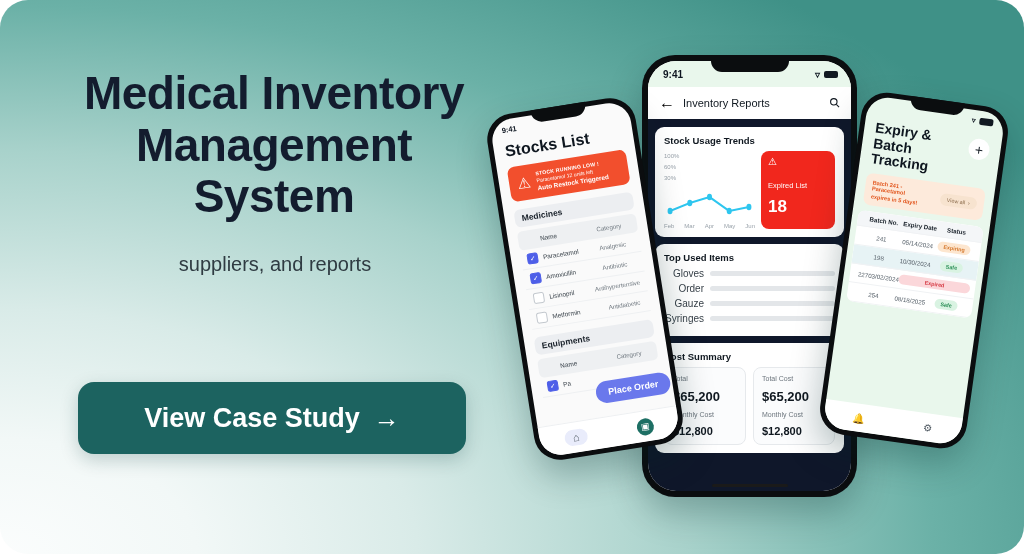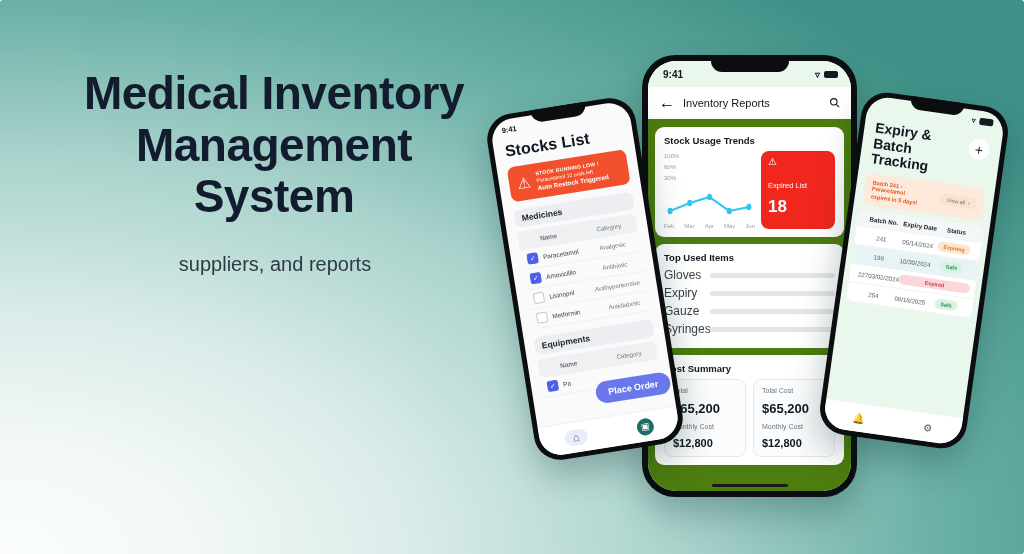--- a/index.html
+++ b/index.html
@@ -1,17 +1,17 @@
 <!DOCTYPE html>
 <html><head>
 <meta charset="utf-8">
 <style>
   html,body{margin:0;padding:0;background:#fff;}
   body{width:1024px;height:554px;overflow:hidden;font-family:"Liberation Sans",sans-serif;}
-  .banner{position:relative;width:1024px;height:554px;border-radius:3px;overflow:hidden;
+  .banner{position:relative;width:1024px;height:554px;border-radius:28px;overflow:hidden;
     background:
       radial-gradient(120% 130% at 0% 100%, #fbfdfd 0%, #f2f8f7 16%, #d9ebe8 34%, #a8d2cb 56%, #6bb1a7 76%, #3f9187 100%),
       linear-gradient(120deg,#cfe3e6 0%,#bfdcdd 25%,#8ec6bf 55%,#429489 100%);
   }
   .left{position:absolute;left:0;top:0;width:520px;height:554px;}
   .h1{position:absolute;left:54px;top:68px;width:440px;text-align:center;
       font-size:46px;line-height:1.12;font-weight:700;color:#131c2e;letter-spacing:-0.5px;}
   .sub{position:absolute;left:40px;top:250px;width:470px;text-align:center;
       font-size:20px;line-height:1.45;color:#2f3b42;}
   .cta{position:absolute;left:78px;top:382px;width:388px;height:72px;border-radius:16px;
@@ -27,33 +27,33 @@
   
   #pC{left:142px;top:55px;width:215px;height:442px;border-radius:33px;}
   #pC .screen{inset:6px;border-radius:28px;}
   #pC .notch{width:78px;height:17px;}
   .statusbar{height:26px;background:#e9f7ec;display:flex;align-items:center;justify-content:space-between;
     padding:0 13px 0 15px;font-size:10px;font-weight:700;color:#0d1520;}
   .sb-r{display:flex;align-items:center;gap:4px;}
   .batt{width:14px;height:7px;background:#121a22;border-radius:2px;}
   .appbar{height:32px;background:#fff;display:flex;align-items:center;gap:8px;padding:0 11px;}
   .appbar .ttl{font-size:11px;font-weight:400;color:#101820;flex:1;}
-  .body{background:#4d7c0f;padding:8px 0 0;height:calc(100% - 58px);overflow:hidden;}
+  .body{background:#0f172a;padding:8px 0 0;height:calc(100% - 58px);overflow:hidden;}
   .card{background:#fff;margin:0 7px 7px;border-radius:9px;padding:8px 9px;}
   .sect{font-size:9.5px;font-weight:700;color:#101820;margin-bottom:5px;}
   .trendrow{display:flex;gap:6px;}
   .chartwrap{flex:1;position:relative;height:78px;}
   .ylab{position:absolute;left:0;top:0;font-size:6px;color:#9aa3ab;line-height:11px;}
   .xax{position:absolute;left:0;right:0;bottom:0;display:flex;justify-content:space-between;font-size:6px;color:#9aa3ab;}
   .expired{width:60px;background:#f1271d;border-radius:8px;padding:6px 7px;color:#fff;position:relative;}
   .expired .warn{font-size:10px;line-height:1;}
   .expired .lbl{font-size:7.5px;margin-top:14px;opacity:.97;}
   .expired .num{font-size:17px;font-weight:700;margin-top:7px;}
   .bar-row{display:flex;align-items:center;gap:6px;margin:4px 0;}
-  .bar-name{font-size:12px;color:#39424a;width:40px;}
+  .bar-name{font-size:10px;color:#39424a;width:40px;text-align:right;}
   .track{flex:1;height:5px;background:#e3e6e9;border-radius:3px;overflow:hidden;}
   .fill{height:100%;background:#18c8f0;border-radius:3px;}
   .costs{display:flex;gap:7px;margin-top:5px;}
   .cbox{flex:1;border:1px solid #e6e9ec;border-radius:8px;padding:7px 8px;background:#fbfcfd;}
   .cbox .k{font-size:7px;color:#6d767e;}
   .cbox .v{font-size:13px;font-weight:700;color:#101820;margin:7px 0;}
   .homebar{position:absolute;left:50%;transform:translateX(-50%);bottom:4px;width:76px;height:3px;background:#1a1a1a;border-radius:2px;}
 
   
   #pL{left:10px;top:104px;width:150px;height:350px;border-radius:26px;transform:rotate(-9deg);z-index:2;}
@@ -114,20 +114,24 @@
 </head>
 <body>
 
 <div class="banner">
 
   <div class="left">
     <div class="h1">Medical Inventory Management System</div>
     <div class="sub">
       <div>suppliers, and reports</div>
     </div>
+    <button class="cta">
+      <span>View Case Study</span>
+      <span class="arr">→</span>
+    </button>
   </div>
 
   <div class="stage">
 
     <div class="phone" id="pL">
       <div class="notch"></div>
       <div class="screen">
         <div class="sb2">
           <span>9:41</span>
         </div>
@@ -301,21 +305,21 @@
             </div>
           </div>
 
           <div class="card">
             <div class="sect">Top Used Items</div>
             <div class="bar-row">
               <span class="bar-name">Gloves</span>
               <span class="track"><span class="fill" style="width:92%"></span></span>
             </div>
             <div class="bar-row">
-              <span class="bar-name">Expiry</span>
+              <span class="bar-name">Order</span>
               <span class="track"><span class="fill" style="width:82%"></span></span>
             </div>
             <div class="bar-row">
               <span class="bar-name">Gauze</span>
               <span class="track"><span class="fill" style="width:50%"></span></span>
             </div>
             <div class="bar-row">
               <span class="bar-name">Syringes</span>
               <span class="track"><span class="fill" style="width:33%"></span></span>
             </div>

